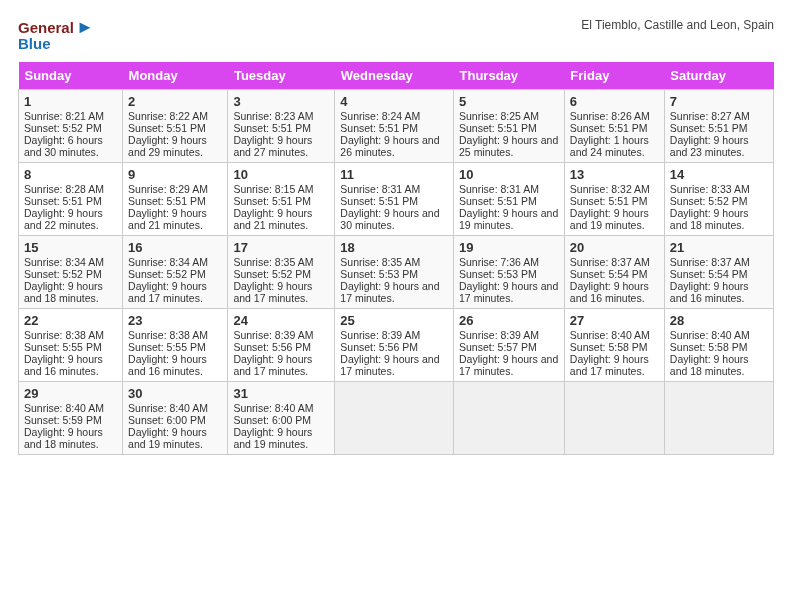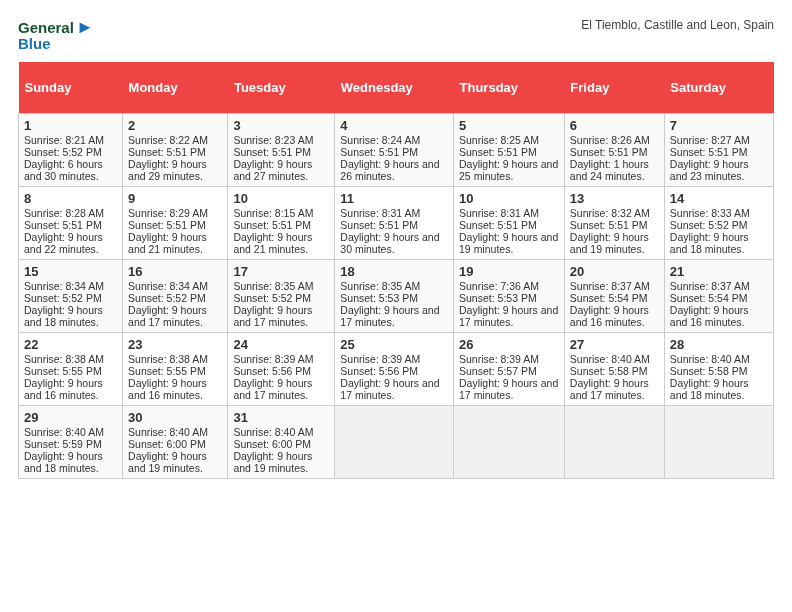--- a/index.html
+++ b/index.html
@@ -37,23 +37,23 @@
     .subtitle {
       font-size: 12px;
       color: #444;
     }
     table {
       width: 100%;
       border-collapse: collapse;
       font-size: 11px;
     }
     thead tr th {
-      background-color: #ef4444;
+      background-color: #d946ef;
       color: #fff;
-      padding: 18px 6px;
+      padding: 6px 6px;
       text-align: left;
       font-size: 13px;
       font-weight: bold;
     }
     tbody tr td {
       border: 1px solid #ccc;
       padding: 4px 5px;
       vertical-align: top;
       color: #333;
       font-size: 10.5px;
@@ -73,21 +73,21 @@
     }
   </style>
 </head>
 <body>
 
 <div class="page">
   <div class="header-area">
     <div class="logo">
       <div style="display:flex;flex-direction:column;align-items:flex-start;line-height:1.1;">
         <div style="display:flex;align-items:center;gap:2px;">
-          <span style="font-size:15px;font-weight:bold;color:#14532d;">General</span>
+          <span style="font-size:15px;font-weight:bold;color:#7f1d1d;">General</span>
           <span style="color:#1a6fb5;font-size:18px;">►</span>
         </div>
         <span style="font-size:15px;font-weight:bold;color:#1a6fb5;margin-top:-2px;">Blue</span>
       </div>
     </div>
     <div class="title-area">
       <div class="subtitle">El Tiemblo, Castille and Leon, Spain</div>
     </div>
   </div>
 

